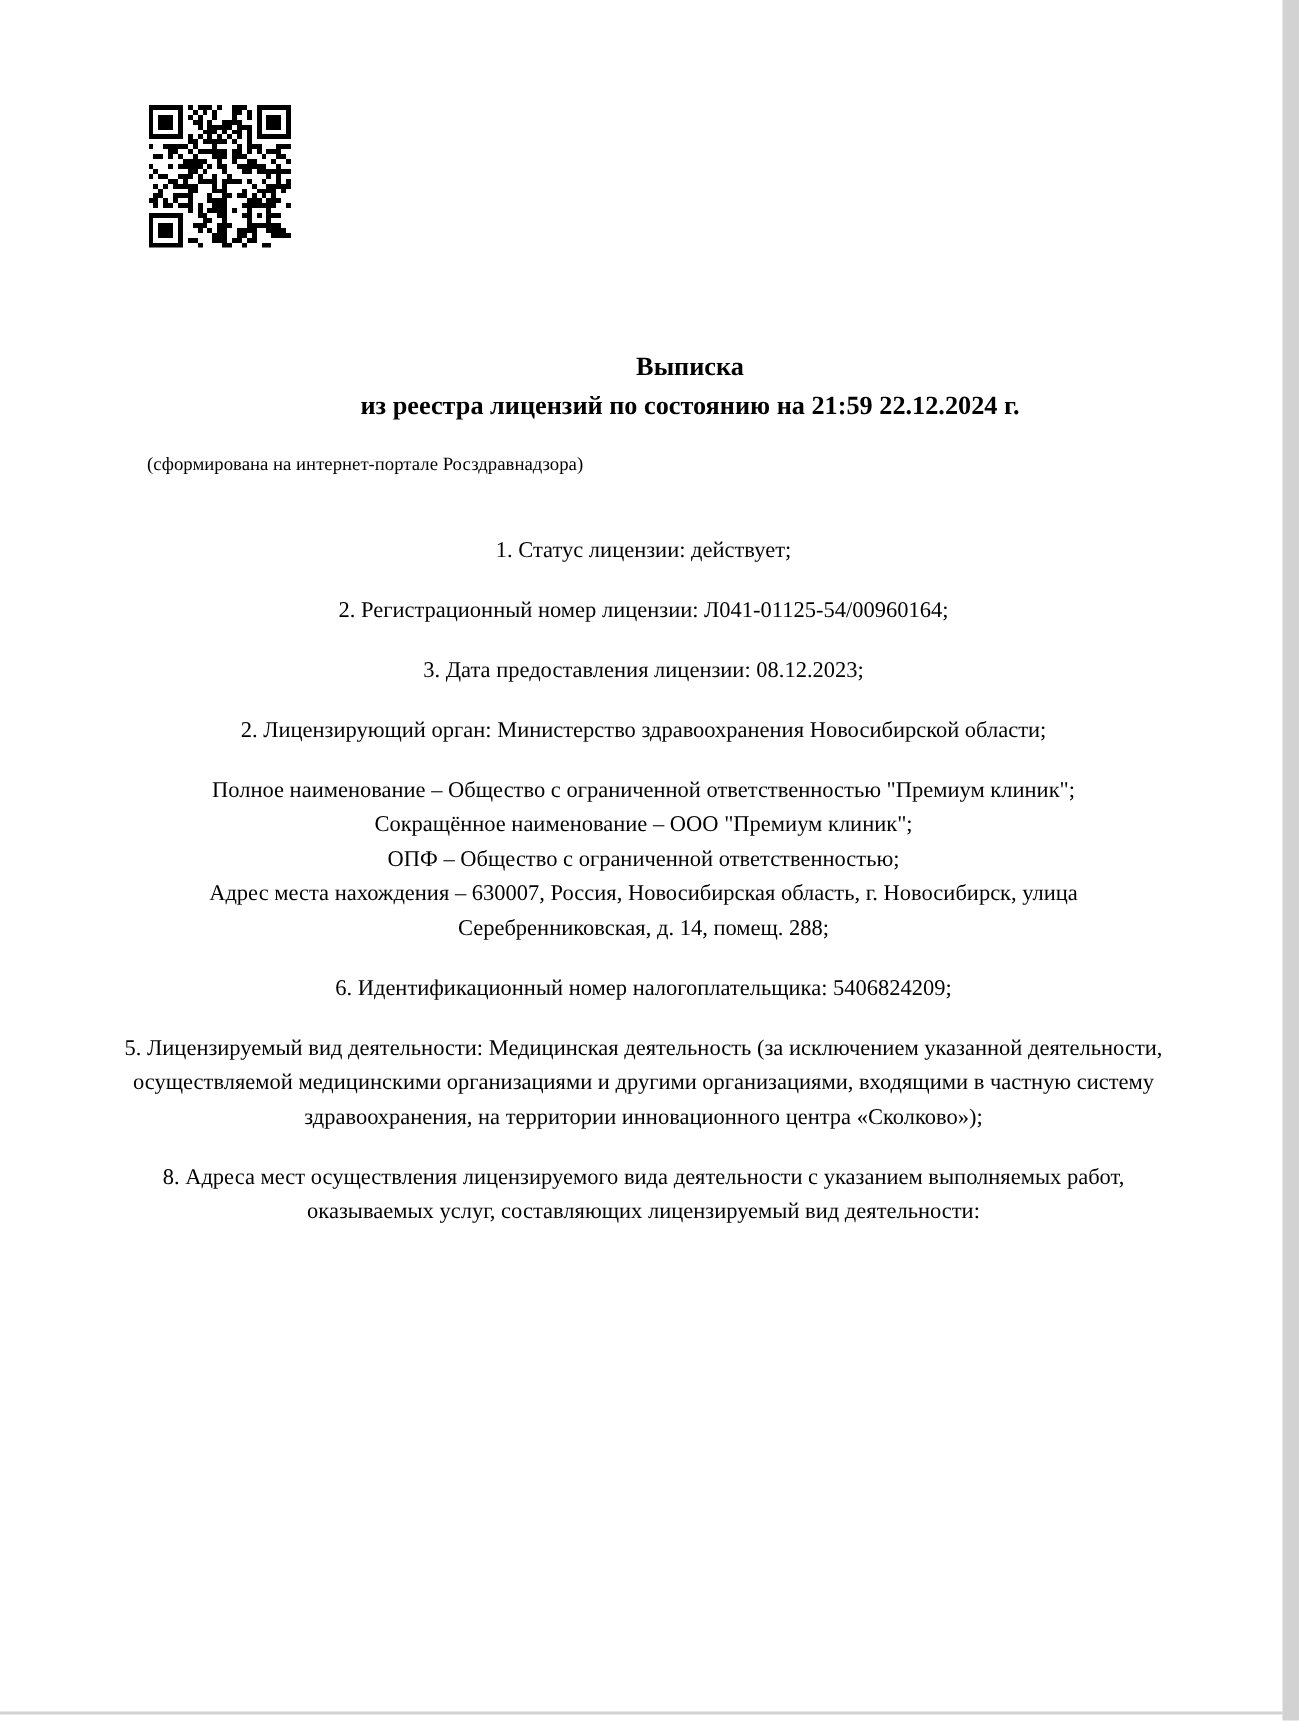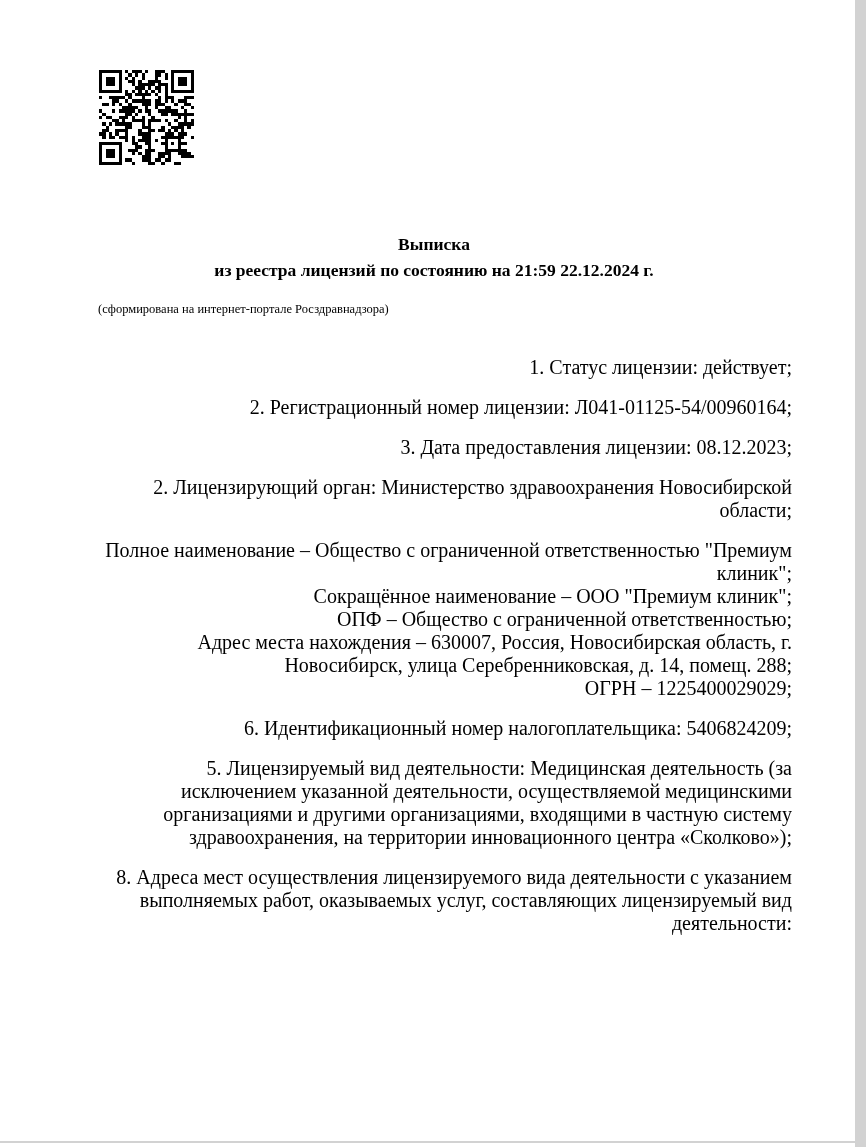--- a/index.html
+++ b/index.html
@@ -18,42 +18,42 @@
     width: 855px; height: 1147px;
     background: #ffffff;
   }
   .qr {
     position: absolute;
     left: 99px; top: 70px;
     width: 95px; height: 95px;
   }
   .title {
     position: absolute;
-    left: 88px; top: 231px;
+    left: 114px; top: 231px;
     width: 692px;
     text-align: center;
     font-weight: bold;
     font-size: 17.5px;
     line-height: 26px;
   }
   .note {
     position: absolute;
     left: 98px; top: 301px;
     width: 722px;
     text-align: left;
     font-size: 12.5px;
     line-height: 16px;
   }
   .content {
     position: absolute;
-    left: 98px; top: 356px;
+    left: 82px; top: 356px;
     width: 694px;
-    font-size: 20px;
+    font-size: 15px;
     line-height: 23px;
-    text-align: right;
+    text-align: center;
   }
   .content p { margin: 0 0 17px 0; }
   .line { display: block; }
   .right-strip {
     position: absolute;
     right: 0; top: 0;
     width: 11px; height: 1147px;
     background: #d2d2d2;
   }
   .bottom-edge {
@@ -82,21 +82,20 @@
   <div class="content">
     <p>1. Статус лицензии: действует;</p>
     <p>2. Регистрационный номер лицензии: Л041-01125-54/00960164;</p>
     <p>3. Дата предоставления лицензии: 08.12.2023;</p>
     <p>2. Лицензирующий орган: Министерство здравоохранения Новосибирской области;</p>
     <p>
       <span class="line">Полное наименование – Общество с ограниченной ответственностью "Премиум клиник";</span>
       <span class="line">Сокращённое наименование – ООО "Премиум клиник";</span>
       <span class="line">ОПФ – Общество с ограниченной ответственностью;</span>
       <span class="line">Адрес места нахождения – 630007, Россия, Новосибирская область, г. Новосибирск, улица Серебренниковская, д. 14, помещ. 288;</span>
-      <span class="line">ОГРН – 1225400029029;</span>
     </p>
     <p>6. Идентификационный номер налогоплательщика: 5406824209;</p>
     <p>5. Лицензируемый вид деятельности: Медицинская деятельность (за исключением указанной деятельности, осуществляемой медицинскими организациями и другими организациями, входящими в частную систему здравоохранения, на территории инновационного центра «Сколково»);</p>
     <p>8. Адреса мест осуществления лицензируемого вида деятельности с указанием выполняемых работ, оказываемых услуг, составляющих лицензируемый вид деятельности:</p>
   </div>
 
 </div>
 
 <div class="bottom-edge"></div>
 <div class="right-strip"></div>

